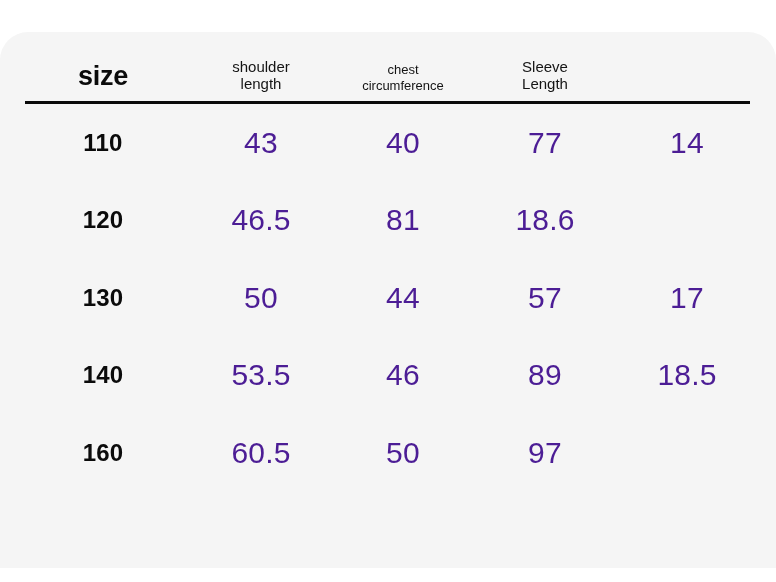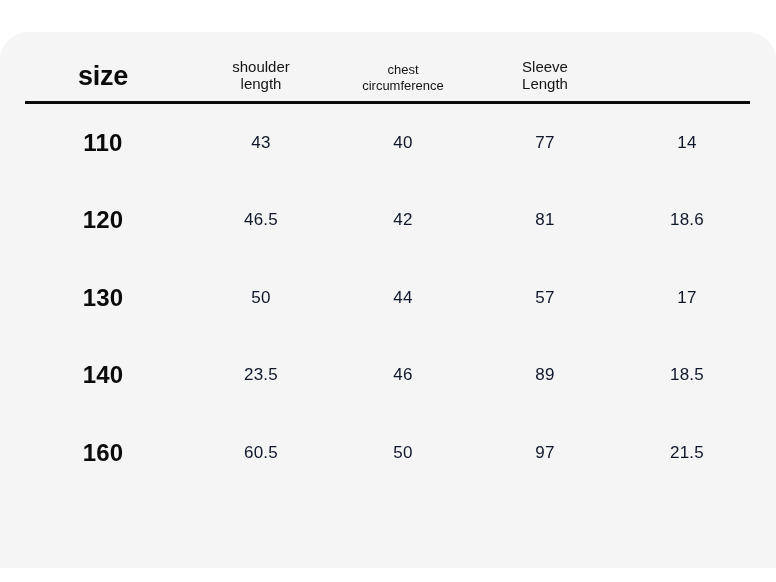--- a/index.html
+++ b/index.html
@@ -105,23 +105,23 @@
   .row {
     display: flex;
     width: 776px;
     height: 77.5px;
     align-items: center;
   }
 
   .cell {
     flex: 0 0 142px;
     text-align: center;
-    font-size: 17px;
+    font-size: 30px;
     font-weight: 400;
-    color: #0f172a;
+    color: #4c1d95;
     letter-spacing: 0.2px;
   }
 
   .cell.col-size {
     flex: 0 0 174px;
     margin-left: 16px;
     font-size: 24px;
     font-weight: 700;
     color: #0b0b0b;
   }
@@ -172,47 +172,45 @@
           <div class="cell col-size">110</div>
           <div class="cell">43</div>
           <div class="cell">40</div>
           <div class="cell">77</div>
           <div class="cell">14</div>
         </div>
 
         <div class="row">
           <div class="cell col-size">120</div>
           <div class="cell">46.5</div>
-          <div class="cell">42</div>
           <div class="cell">81</div>
           <div class="cell">18.6</div>
         </div>
 
         <div class="row">
           <div class="cell col-size">130</div>
           <div class="cell">50</div>
           <div class="cell">44</div>
           <div class="cell">57</div>
           <div class="cell">17</div>
         </div>
 
         <div class="row">
           <div class="cell col-size">140</div>
-          <div class="cell">23.5</div>
+          <div class="cell">53.5</div>
           <div class="cell">46</div>
           <div class="cell">89</div>
           <div class="cell">18.5</div>
         </div>
 
 
         <div class="row">
           <div class="cell col-size">160</div>
           <div class="cell">60.5</div>
           <div class="cell">50</div>
           <div class="cell">97</div>
-          <div class="cell">21.5</div>
         </div>
 
       </div>
 
     </div>
   </div>
 </div>
 
 </body></html>

